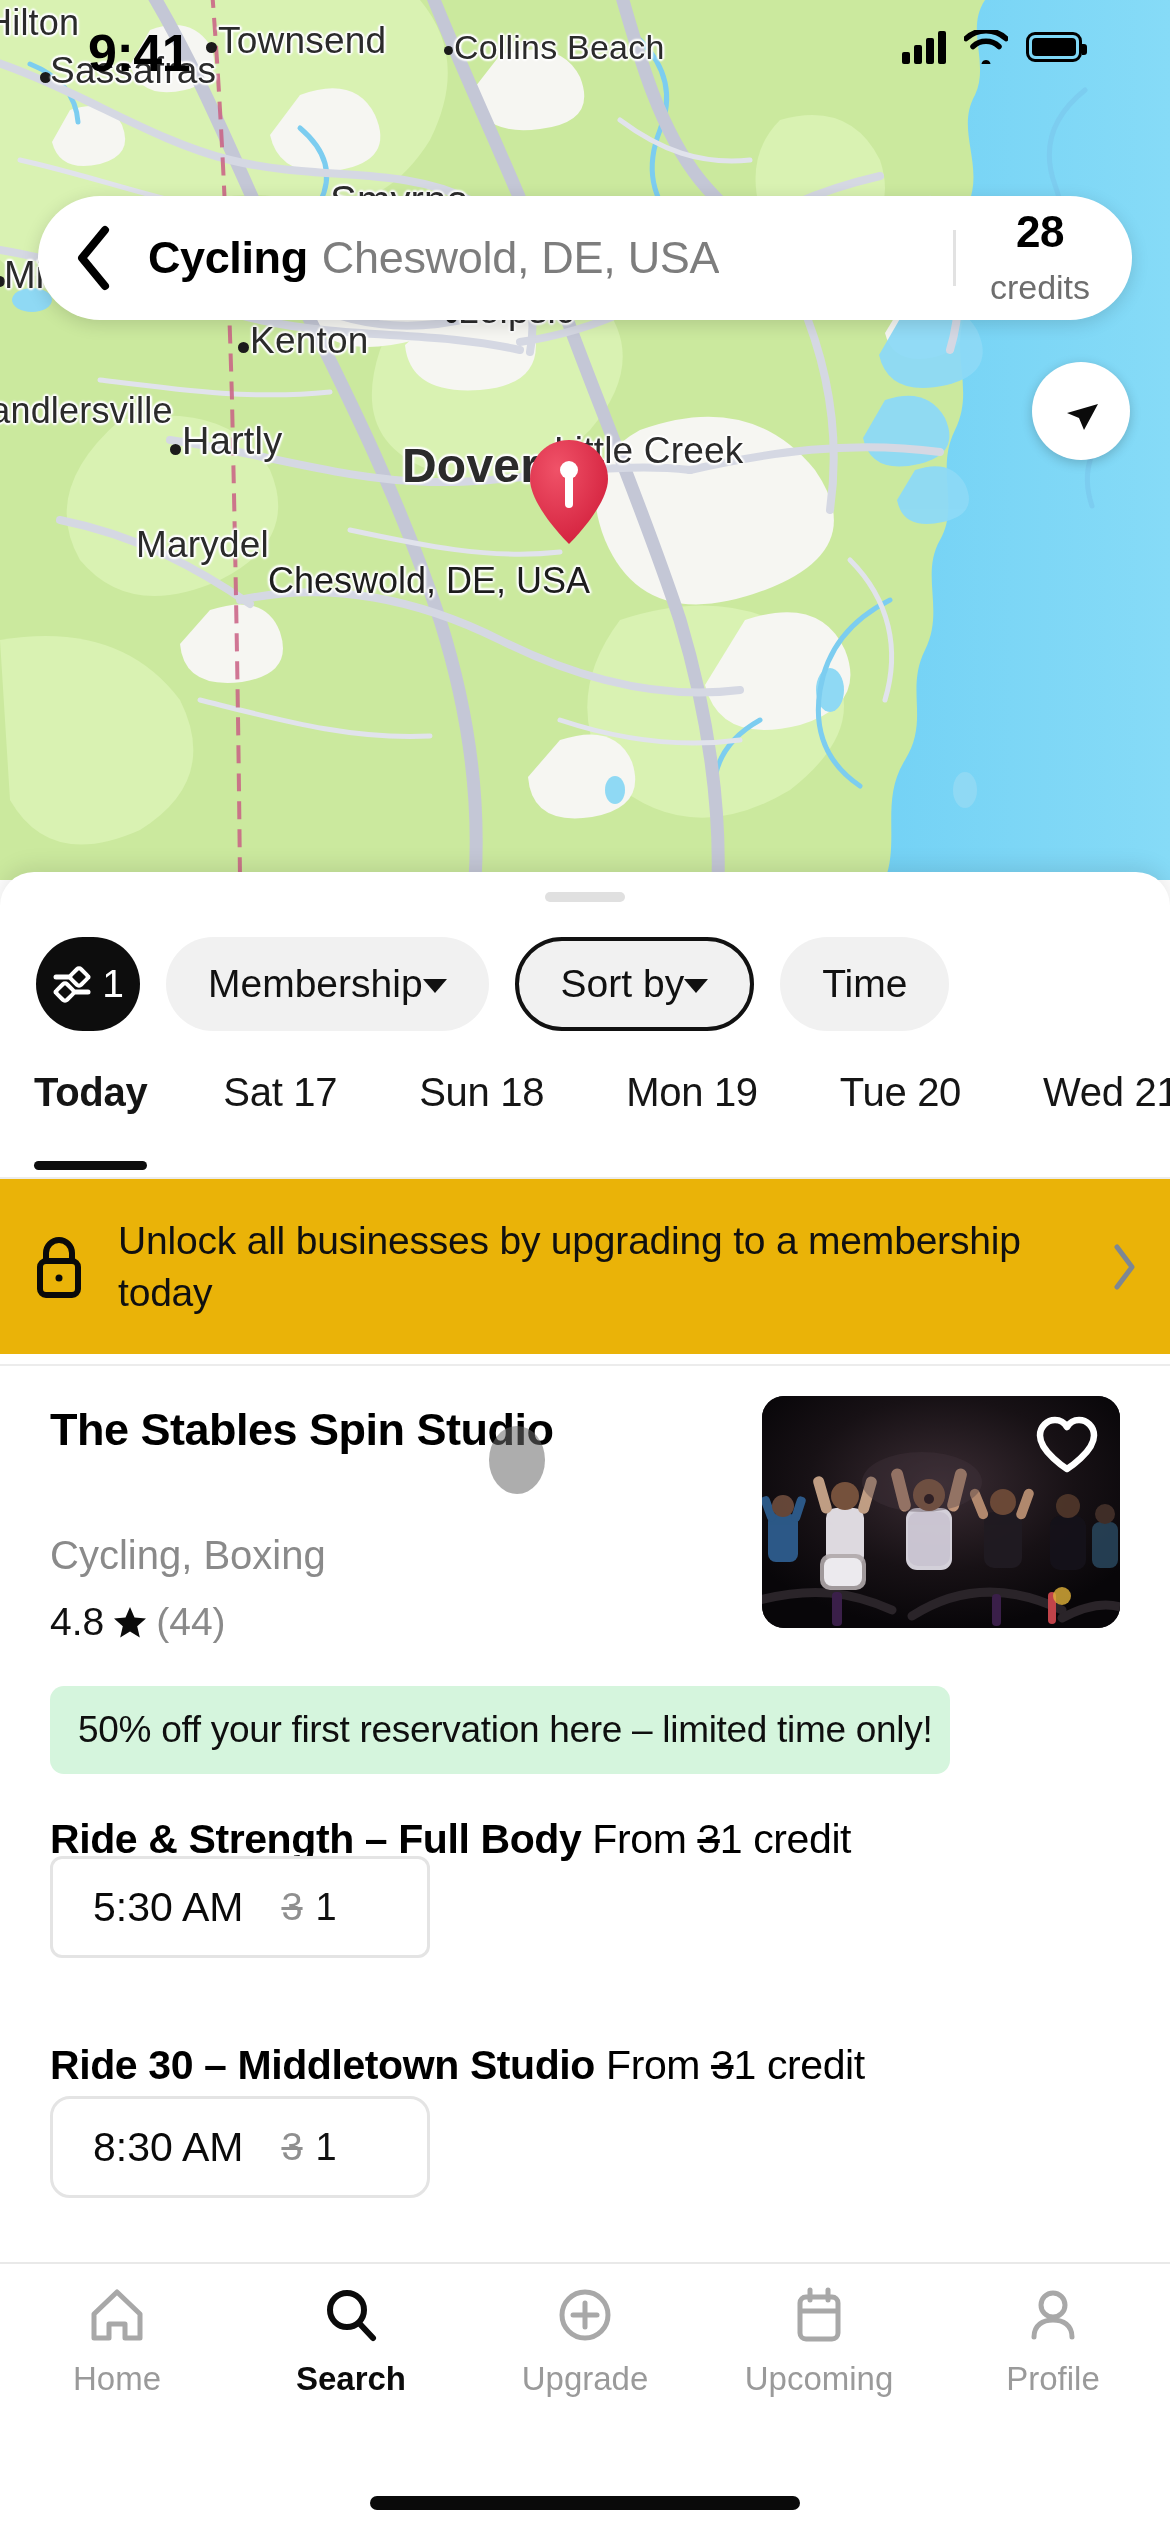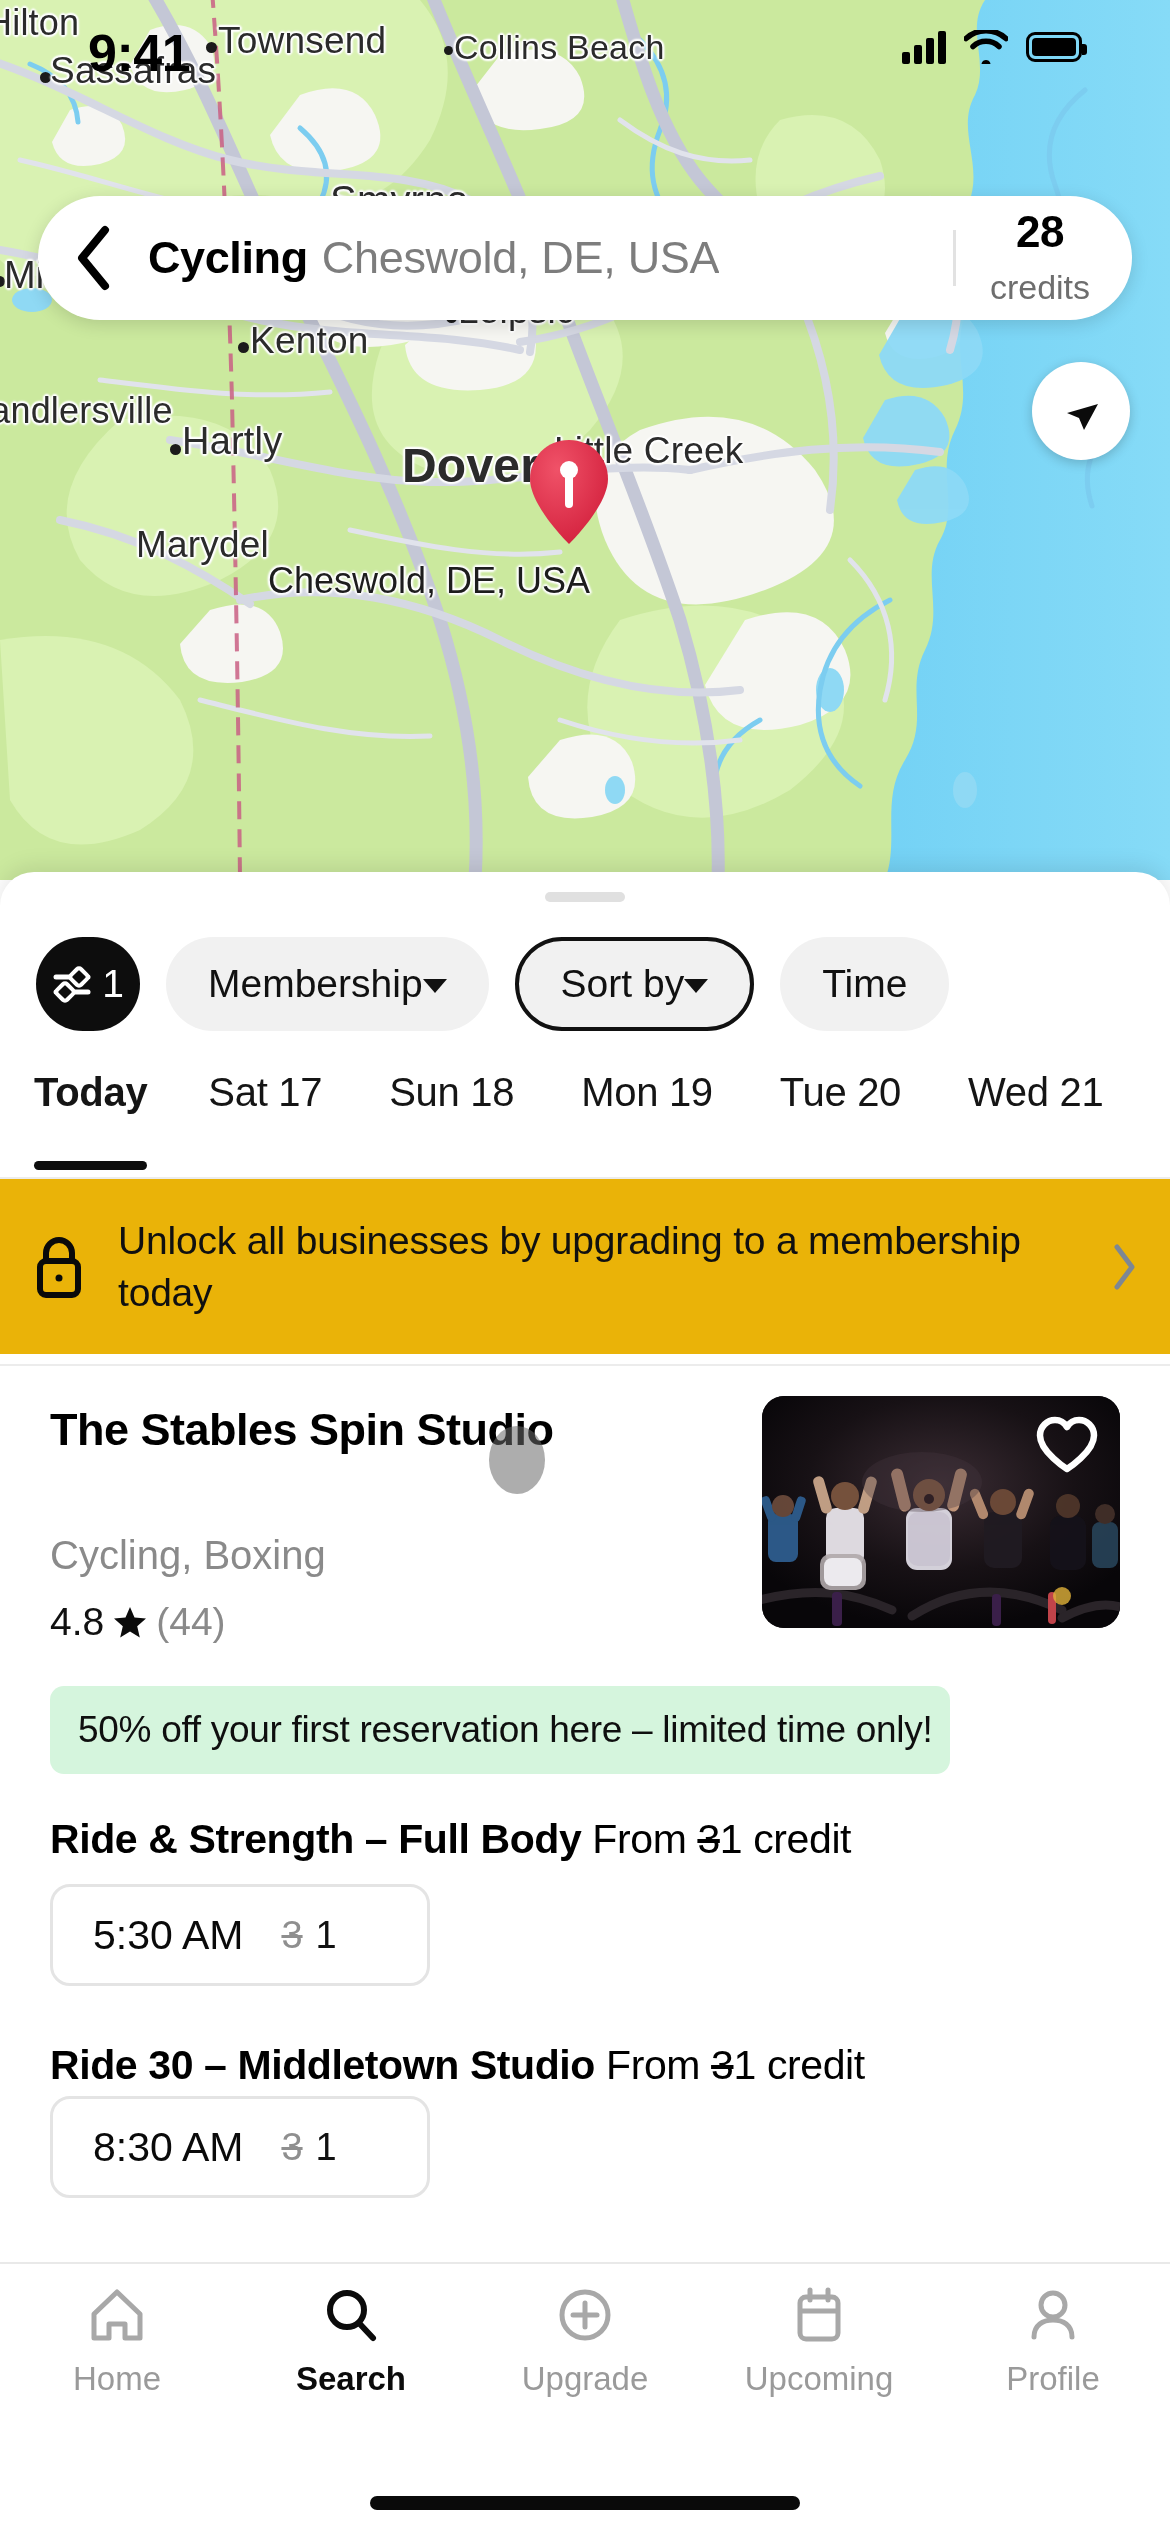--- a/index.html
+++ b/index.html
@@ -137,21 +137,21 @@
   }
   .chip.outlined { border:4px solid #111; }
   .chev {
     width:0; height:0; border-left:12px solid transparent; border-right:12px solid transparent;
     border-top:14px solid #111; margin-top:4px; flex:0 0 auto;
   }
 
   
   #date-tabs {
     position:absolute; left:0; top:184px; width:1170px; height:122px;
-    display:flex; align-items:flex-start; gap:1px; padding-left:34px; overflow:hidden;
+    display:flex; align-items:flex-start; gap:16px; padding-left:34px; overflow:hidden;
   }
   .date-tab {
     flex:0 0 auto; height:122px; padding:14px 30px 0 0; margin-right:36px;
     position:relative; cursor:pointer;
   }
   .date-tab:first-child { margin-right:30px; }
   .date-tab span { font-size:40px; color:#151515; white-space:nowrap; letter-spacing:-0.3px;}
   .date-tab.active span { font-weight:bold; }
   .date-tab.active::after {
     content:""; position:absolute; left:0; bottom:8px; width:calc(100% - 30px); height:9px;
@@ -598,21 +598,21 @@
       </svg>
     </div>
 
     <div id="promo-pill">
       <span>50% off your first reservation here – limited time only!</span>
     </div>
 
     <div class="class-title" style="top:450px;">
       <b>Ride &amp; Strength – Full Body</b><span class="from">&nbsp;<span>From</span>&nbsp;<span class="strike">3</span><span>1</span>&nbsp;<span>credit</span></span>
     </div>
-    <div class="slot-btn" style="top:518px;">
+    <div class="slot-btn" style="top:490px;border-radius:12px;">
       <span class="slot-time">5:30 AM</span>
       <span class="slot-credits">
         <span class="old strike">3</span>
         <span>1</span>
       </span>
     </div>
 
     <div class="class-title" style="top:676px;">
       <b>Ride 30 – Middletown Studio</b><span class="from">&nbsp;<span>From</span>&nbsp;<span class="strike">3</span><span>1</span>&nbsp;<span>credit</span></span>
     </div>

